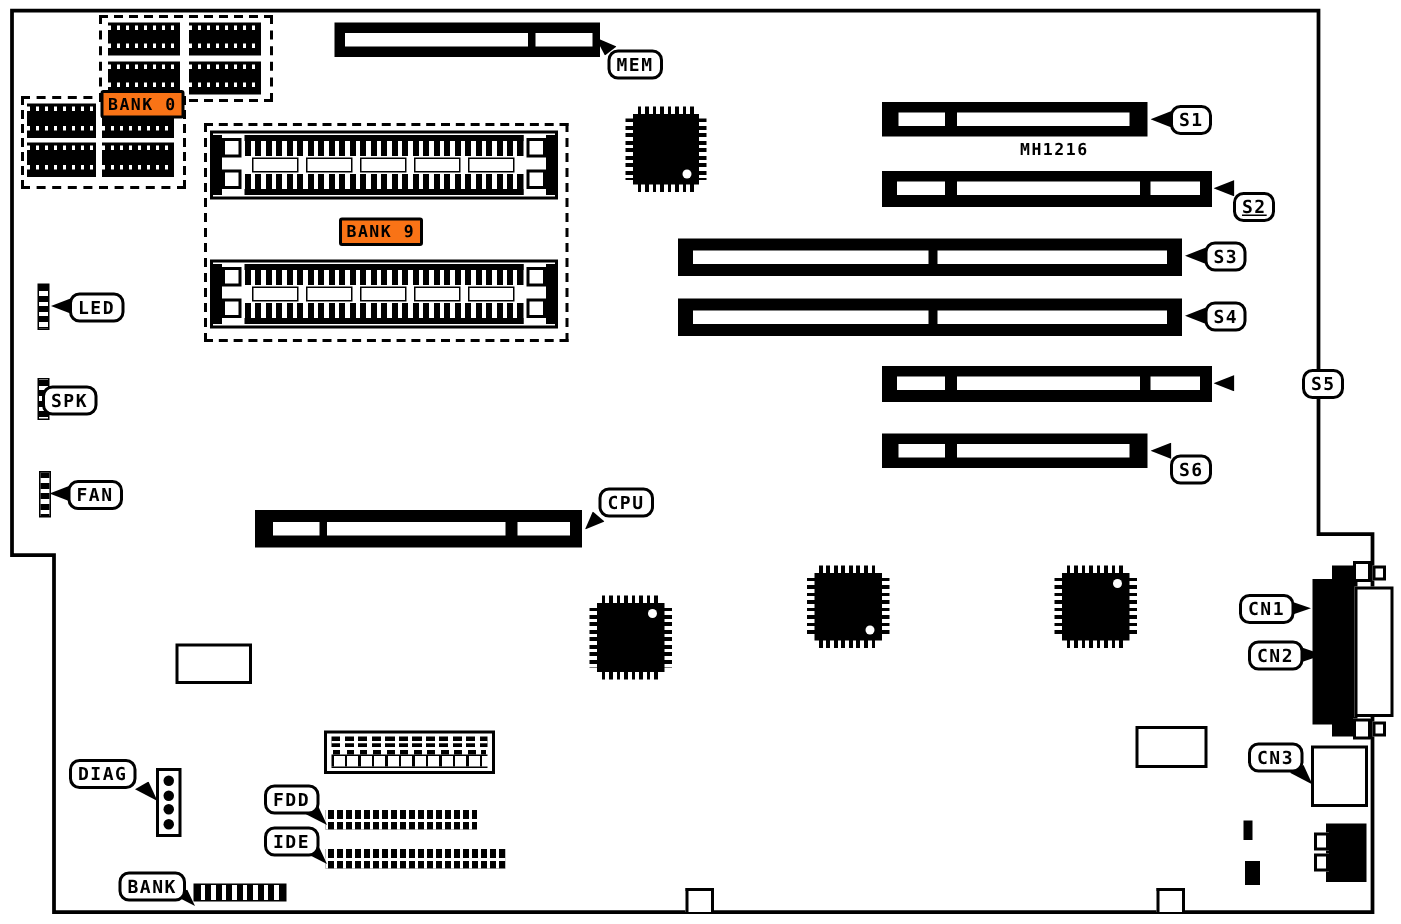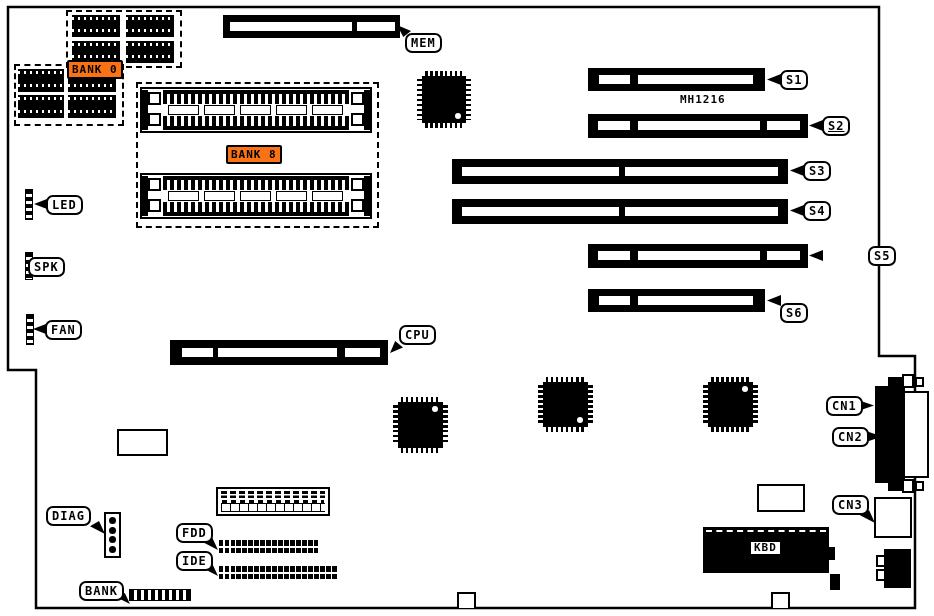--- a/index.html
+++ b/index.html
@@ -124,21 +124,21 @@
     <div class="clip" style="right:6px; top:24px;"></div>
     <div class="comb-t" style="left:21px; right:21px; top:1px; height:14px;"></div>
     <div class="comb-b" style="left:21px; right:21px; bottom:1px; height:14px;"></div>
     <div class="simm-win" style="left:26px;"></div>
     <div class="simm-win" style="left:62px;"></div>
     <div class="simm-win" style="left:98px;"></div>
     <div class="simm-win" style="left:134px;"></div>
     <div class="simm-win" style="left:170px;"></div>
   </div>
 
-  <div class="blabel" style="left:226px; top:145px;">BANK 8</div>
+  <div class="blabel" style="left:226px; top:145px;">BANK 9</div>
 
   <div class="simm" style="left:140px; top:173px; width:232px; height:46px;">
     <div class="simm-bar" style="left:0;"></div>
     <div class="clip" style="left:6px; top:3px;"></div>
     <div class="clip" style="left:6px; top:24px;"></div>
     <div class="simm-bar" style="right:0;"></div>
     <div class="clip" style="right:6px; top:3px;"></div>
     <div class="clip" style="right:6px; top:24px;"></div>
     <div class="comb-t" style="left:21px; right:21px; top:1px; height:14px;"></div>
     <div class="comb-b" style="left:21px; right:21px; bottom:1px; height:14px;"></div>
@@ -157,21 +157,21 @@
   <div class="cal" style="left:780px; top:70px;">S1</div>
 
   <div class="marking" style="left:680px; top:93px;">MH1216</div>
 
   <div class="slot" style="left:588px; top:114px; width:220px; height:24px;">
     <div class="win" style="left:10px; top:7px; width:32px; height:9px;"></div>
     <div class="win" style="left:50px; top:7px; width:122px; height:9px;"></div>
     <div class="win" style="left:179px; top:7px; width:33px; height:9px;"></div>
   </div>
   <div class="tail t-l" style="left:809px; top:120px; width:14px; height:11px;"></div>
-  <div class="cal" style="left:822px; top:116px;text-decoration:underline;">S2</div>
+  <div class="cal" style="left:822px; top:128px;text-decoration:underline;">S2</div>
 
   <div class="slot" style="left:452px; top:159px; width:336px; height:25px;">
     <div class="win" style="left:10px; top:8px; width:157px; height:9px;"></div>
     <div class="win" style="left:173px; top:8px; width:153px; height:9px;"></div>
   </div>
   <div class="tail t-l" style="left:790px; top:165px; width:14px; height:11px;"></div>
   <div class="cal" style="left:803px; top:161px;">S3</div>
 
   <div class="slot" style="left:452px; top:199px; width:336px; height:25px;">
     <div class="win" style="left:10px; top:8px; width:157px; height:9px;"></div>
@@ -274,24 +274,20 @@
   <div class="hdr" style="left:217px; top:540px; width:101px; height:13px;"></div>
 
   <div class="cal" style="left:176px; top:551px;">IDE</div>
   <div class="tail t-dr" style="left:204px; top:564px; width:14px; height:12px;"></div>
   <div class="hdr" style="left:217px; top:566px; width:120px; height:13px;"></div>
 
   <div class="cal" style="left:79px; top:581px;">BANK</div>
   <div class="tail t-dr" style="left:117px; top:593px; width:13px; height:11px;"></div>
   <div class="stripes" style="left:129px; top:589px; width:62px; height:12px;"></div>
 
-  <div class="blk" style="left:703px; top:527px; width:126px; height:46px;">
-    <div class="kbd-dash"></div>
-    <div class="kbd-label" style="left:46px; top:13px;">KBD</div>
-  </div>
   <div class="blk" style="left:829px; top:547px; width:6px; height:13px;"></div>
   <div class="blk" style="left:830px; top:574px; width:10px; height:16px;"></div>
 
   <div class="blk" style="left:888px; top:377px; width:15px; height:10px;"></div>
   <div class="box" style="left:902px; top:374px; width:12px; height:14px; border-width:2px;"></div>
   <div class="box" style="left:915px; top:377px; width:9px; height:10px; border-width:2px;"></div>
   <div class="blk" style="left:875px; top:386px; width:30px; height:97px;"></div>
   <div class="box" style="left:903px; top:391px; width:26px; height:87px;"></div>
   <div class="blk" style="left:888px; top:482px; width:15px; height:9px;"></div>
   <div class="box" style="left:902px; top:479px; width:12px; height:14px; border-width:2px;"></div>

